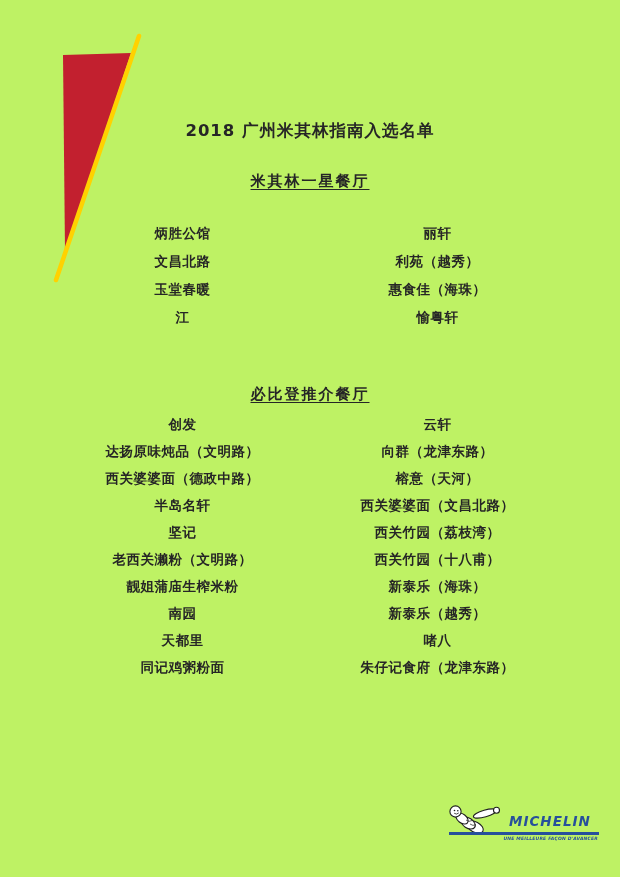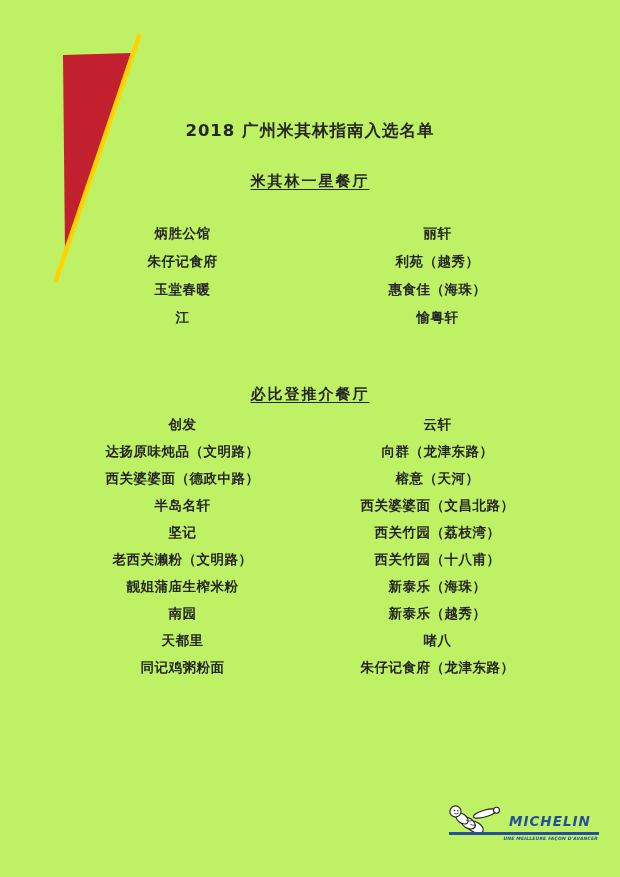--- a/index.html
+++ b/index.html
@@ -61,21 +61,21 @@
 
   <div class="doc-title">2018 广州米其林指南入选名单</div>
 
   <div class="section-header header-one-star">米其林一星餐厅</div>
   <div class="list list-one-star">
     <div class="row row-s1">
       <div class="cell">炳胜公馆</div>
       <div class="cell">丽轩</div>
     </div>
     <div class="row row-s1">
-      <div class="cell">朱仔记食府</div>
+      <div class="cell">文昌北路</div>
       <div class="cell">利苑（越秀）</div>
     </div>
     <div class="row row-s1">
       <div class="cell">玉堂春暖</div>
       <div class="cell">惠食佳（海珠）</div>
     </div>
     <div class="row row-s1">
       <div class="cell">江</div>
       <div class="cell">愉粤轩</div>
     </div>

